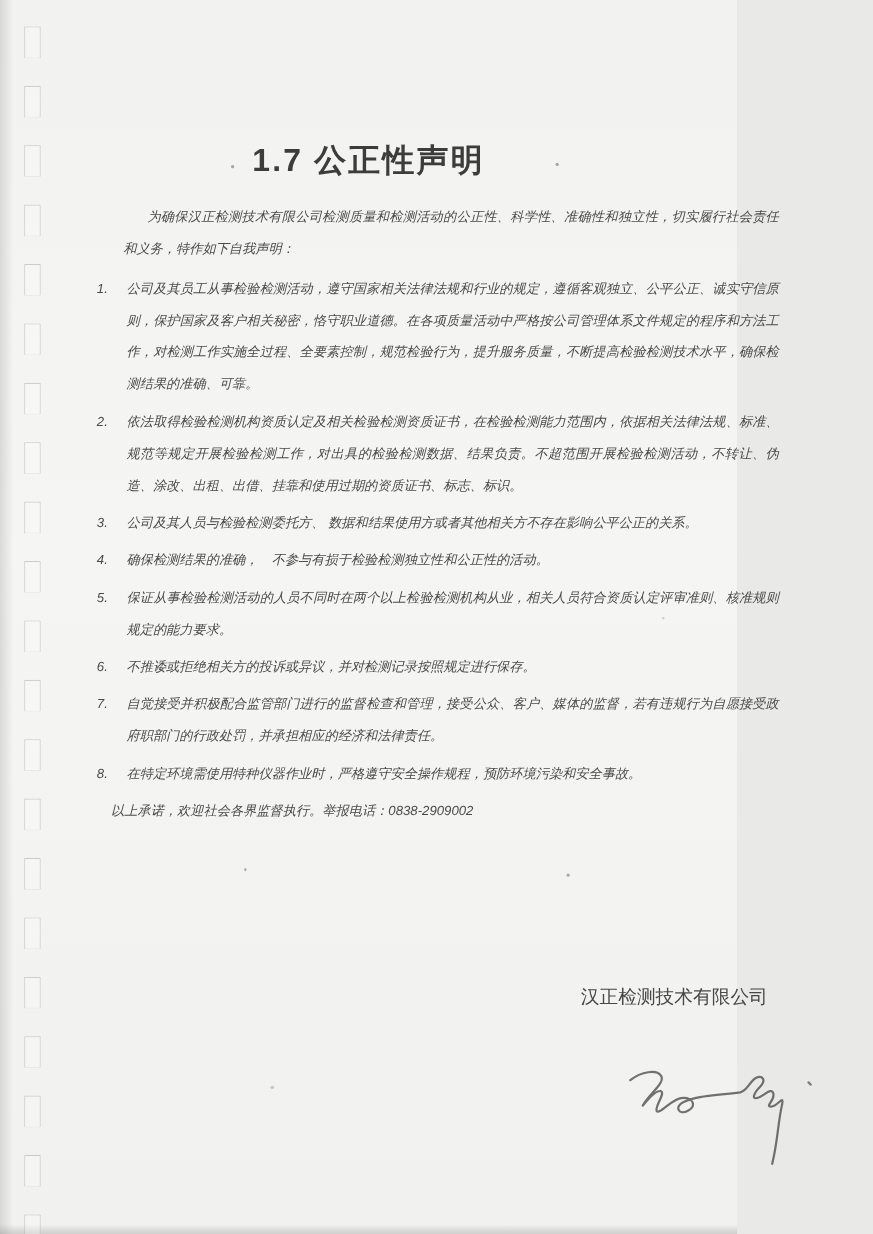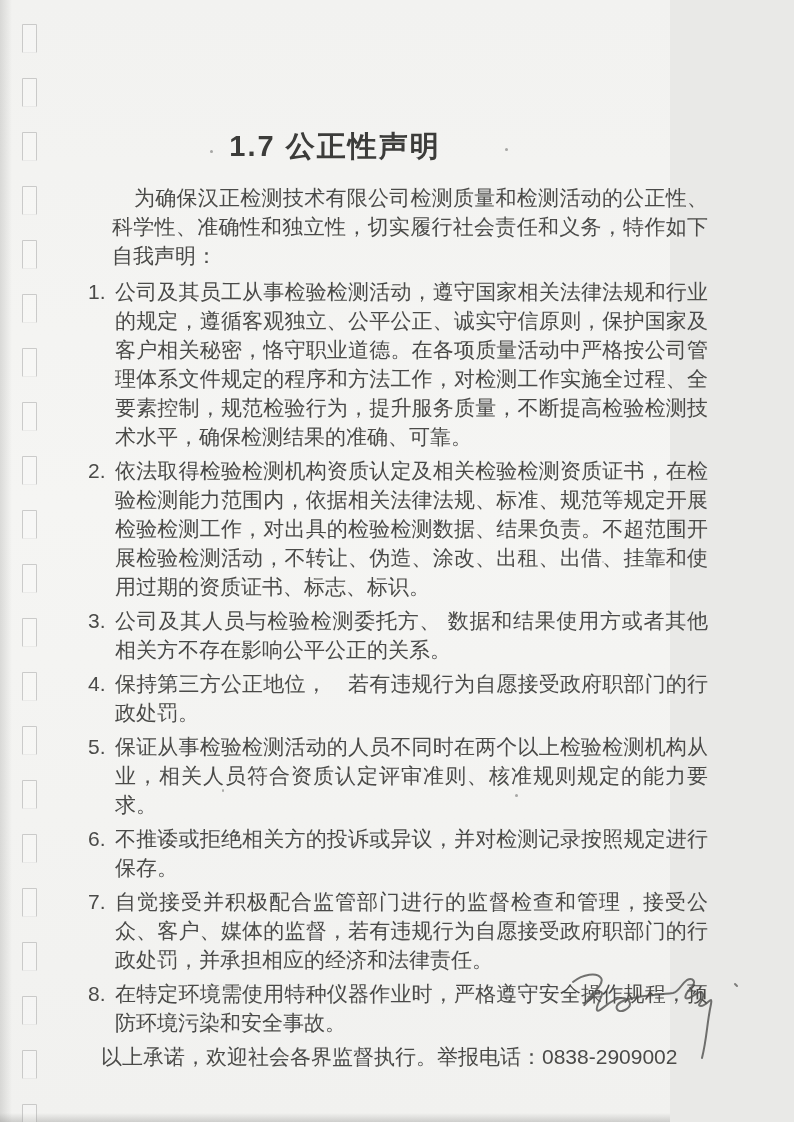--- a/index.html
+++ b/index.html
@@ -33,21 +33,21 @@
     border-bottom-color:rgba(150,150,148,0.12);
     background:rgba(255,255,255,0.25);
   }
   .title{
     position:absolute;top:129px;left:0;width:100%;margin:0;
     text-align:center;font-size:29px;font-weight:bold;
     letter-spacing:2px;color:#3c3c3a;line-height:34px;
   }
   .content{
     position:absolute;left:88px;top:183px;width:620px;
-    font-size:21px;color:#4a4a48;
+    font-size:12px;color:#4a4a48;font-style:italic;
   }
   .intro{
     margin:0;padding-left:24px;text-indent:22px;
     line-height:29px;text-align:justify;
   }
   .list{margin-top:7px;}
   .item{display:flex;margin-bottom:5px;line-height:29px;}
   .num{width:27px;flex:none;}
   .txt{flex:1;text-align:justify;}
   .closing{margin:3px 0 0 13px;line-height:29px;}
@@ -106,21 +106,21 @@
       <div class="item">
         <span class="num">2.</span>
         <span class="txt">依法取得检验检测机构资质认定及相关检验检测资质证书，在检验检测能力范围内，依据相关法律法规、标准、规范等规定开展检验检测工作，对出具的检验检测数据、结果负责。不超范围开展检验检测活动，不转让、伪造、涂改、出租、出借、挂靠和使用过期的资质证书、标志、标识。</span>
       </div>
       <div class="item">
         <span class="num">3.</span>
         <span class="txt">公司及其人员与检验检测委托方、 数据和结果使用方或者其他相关方不存在影响公平公正的关系。</span>
       </div>
       <div class="item">
         <span class="num">4.</span>
-        <span class="txt">保持第三方公正地位，　若有违规行为自愿接受政府职部门的行政处罚。</span>
+        <span class="txt">确保检测结果的准确，　不参与有损于检验检测独立性和公正性的活动。</span>
       </div>
       <div class="item">
         <span class="num">5.</span>
         <span class="txt">保证从事检验检测活动的人员不同时在两个以上检验检测机构从业，相关人员符合资质认定评审准则、核准规则规定的能力要求。</span>
       </div>
       <div class="item">
         <span class="num">6.</span>
         <span class="txt">不推诿或拒绝相关方的投诉或异议，并对检测记录按照规定进行保存。</span>
       </div>
       <div class="item">
@@ -131,20 +131,21 @@
         <span class="num">8.</span>
         <span class="txt">在特定环境需使用特种仪器作业时，严格遵守安全操作规程，预防环境污染和安全事故。</span>
       </div>
     </div>
 
     <p class="closing"><span>以上承诺，欢迎社会各界监督执行。举报电话：</span><span>0838-2909002</span></p>
 
   </div>
 
   <div class="sig-block">
+    <div>汉正检测技术有限公司</div>
   </div>
 
   <svg class="sig-hand" width="210" height="120" viewBox="0 0 210 120">
     <path d="M28,22 C38,14 52,12 56,18 C60,24 46,34 40,44 C36,50 50,30 56,32
              C60,34 50,46 52,50 C54,54 66,38 76,38 C86,38 88,46 80,50
              C72,54 68,46 76,42 C88,36 104,36 128,33 C134,32 136,24 142,20
              C148,17 152,22 146,28 C140,34 138,40 144,38 C150,36 156,28 158,34
              C160,40 150,46 156,46 C162,46 168,34 166,44 C162,62 162,78 157,98" fill="none" stroke="#4f4f4d" stroke-width="2" stroke-linecap="round" opacity="0.8"></path>
     <path d="M190,24 l2,2" fill="none" stroke="#4f4f4d" stroke-width="2" stroke-linecap="round" opacity="0.7"></path>
   </svg>

